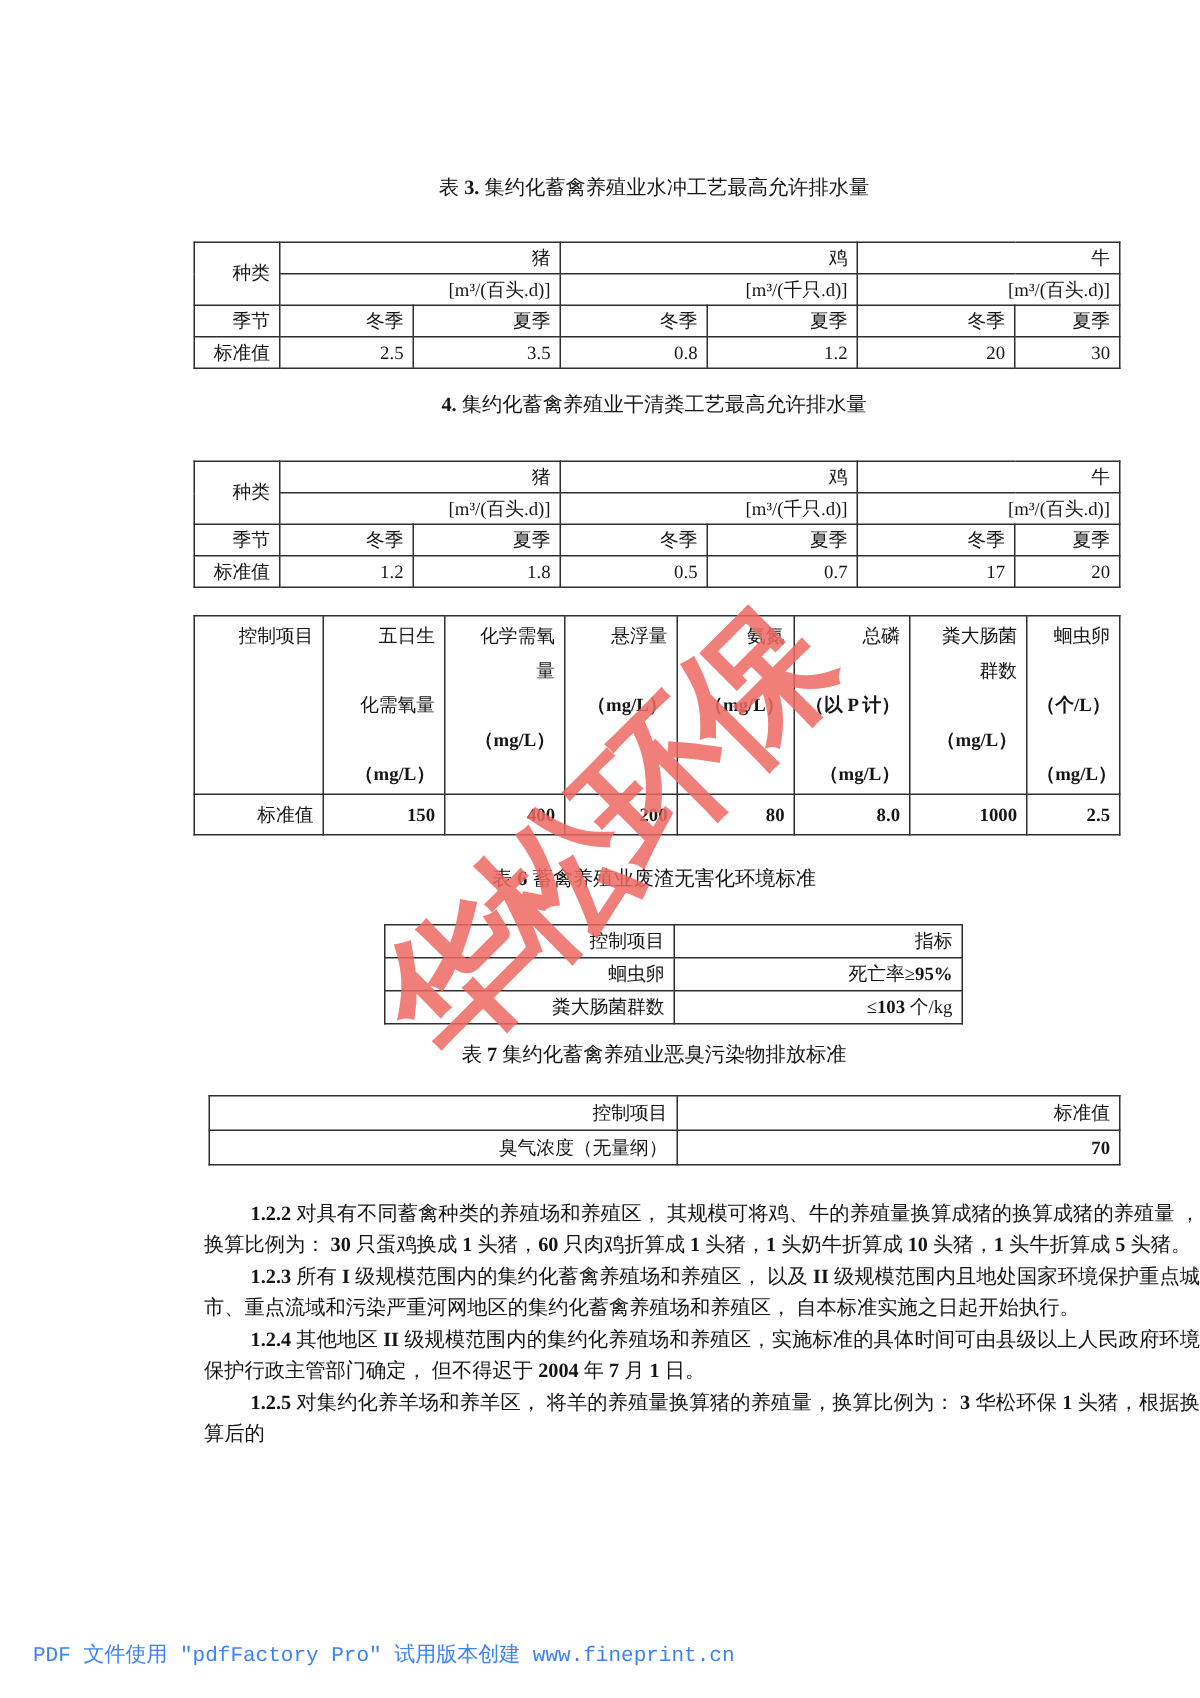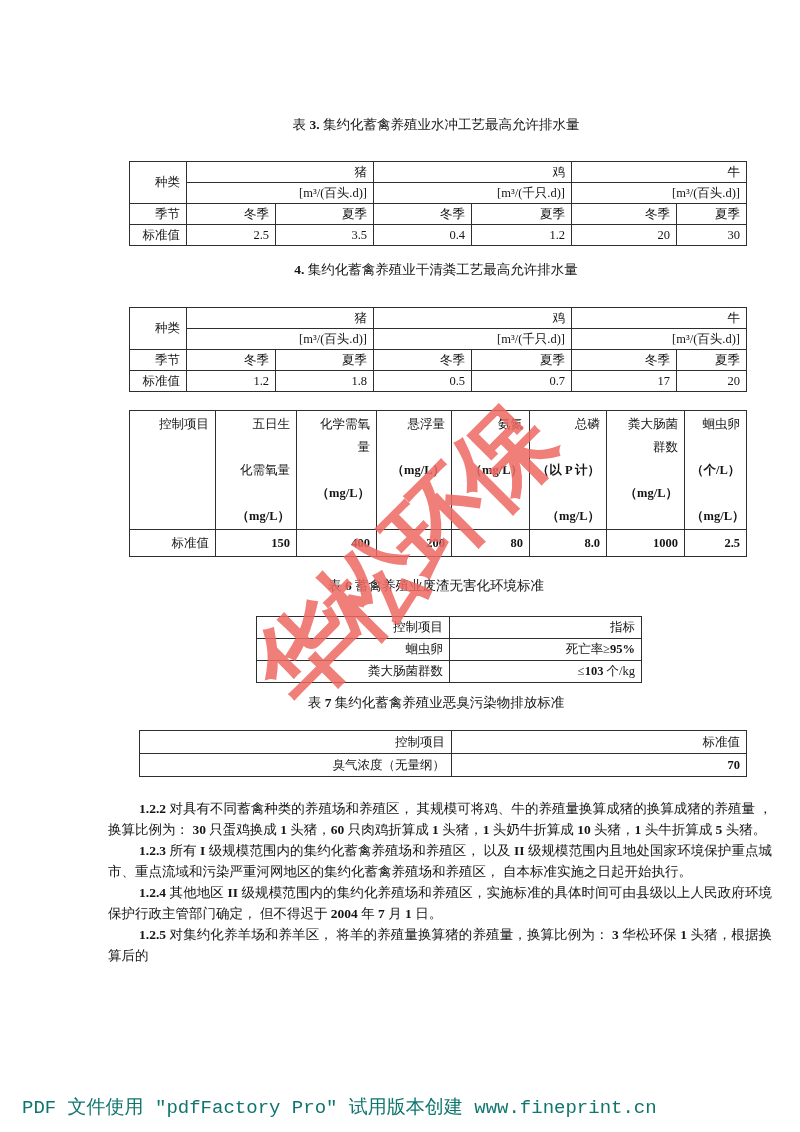--- a/index.html
+++ b/index.html
@@ -22,31 +22,31 @@
   #t5{margin-top:18px;margin-left:93px;width:617px;}
   #t5 tr.hdr{height:102px;}
   #t5 tr.val{height:27px;}
   #t5 td.h{vertical-align:top;padding-top:2px;line-height:23px;white-space:pre-line;}
   #t6-title{margin-top:20px;}
   #t6{margin-top:21px;margin-left:220px;width:385px;}
   #t6 tr{height:22px;}
   #t7-title{margin-top:11px;}
   #t7{margin-top:18px;margin-left:103px;width:607px;}
   #t7 tr{height:23px;}
-  .paras{margin-top:21px;margin-left:72px;width:664px;}
+  .paras{margin-top:21px;margin-left:100px;width:664px;}
   .para{font-size:13.5px;line-height:21px;text-indent:2.3em;margin:0;text-align:justify;}
   .watermark{
     position:absolute;left:405px;top:558px;z-index:5;
     transform:translate(-50%,-50%) rotate(-45deg);
     font-size:98px;font-weight:bold;letter-spacing:-6px;white-space:nowrap;
     opacity:0.85;pointer-events:none;
     font-family:"Liberation Serif","DejaVu Serif",serif;
   }
   .doc-footer{
-    position:absolute;left:22px;top:1094px;font-size:19px;color:#0f766e;
+    position:absolute;left:22px;top:1094px;font-size:14px;color:#3b82f6;
     font-family:"Liberation Mono","DejaVu Sans Mono",monospace;white-space:nowrap;
   }
 </style>
 </head>
 <body>
 
 <div class="page">
 
   <div id="t3-title" class="title"><span>表 </span><span class="b">3.</span><span> 集约化蓄禽养殖业水冲工艺最高允许排水量</span></div>
 
@@ -78,21 +78,21 @@
       <td>夏季</td>
       <td>冬季</td>
       <td>夏季</td>
       <td>冬季</td>
       <td>夏季</td>
     </tr>
     <tr>
       <td>标准值</td>
       <td>2.5</td>
       <td>3.5</td>
-      <td>0.4</td>
+      <td>0.8</td>
       <td>1.2</td>
       <td>20</td>
       <td>30</td>
     </tr>
   </tbody>
     </table>
 
   <div id="t4-title" class="title"><span class="b">4.</span><span> 集约化蓄禽养殖业干清粪工艺最高允许排水量</span></div>
 
   <table id="t4">

